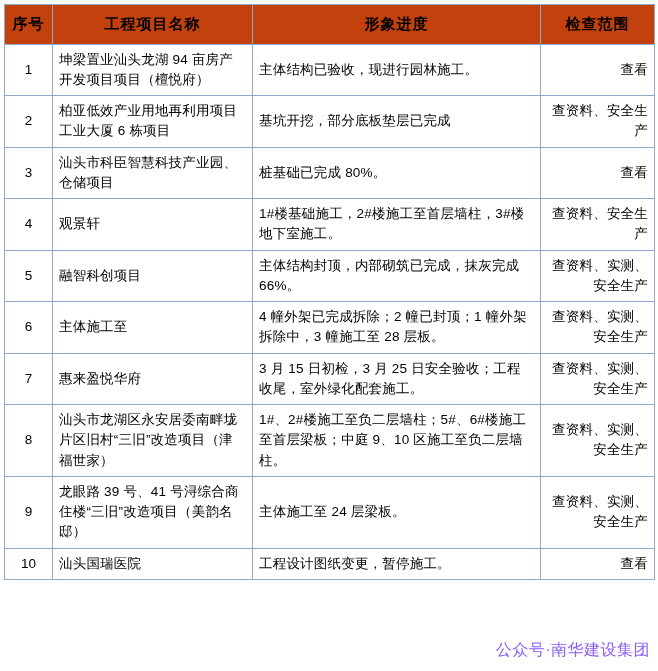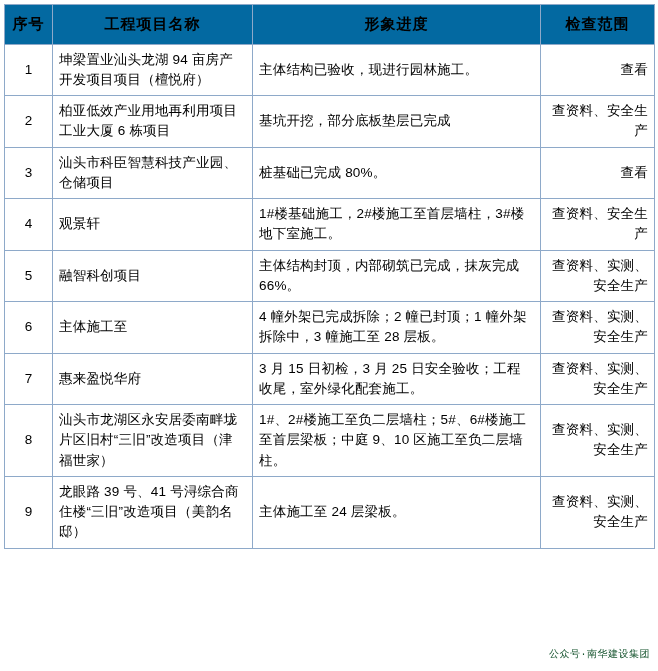--- a/index.html
+++ b/index.html
@@ -23,21 +23,21 @@
   }
   table.progress-table th,
   table.progress-table td {
     border: 1px solid #8ea9c9;
     vertical-align: middle;
     padding: 5px 6px;
     font-size: 13.5px;
     line-height: 1.5;
   }
   table.progress-table thead th {
-    background: #0369a1;
+    background: #c2410c;
     font-weight: bold;
     text-align: center;
     font-size: 15px;
     padding: 8px 4px;
     letter-spacing: 1px;
     margin-top: 48px;
   }
   col.c-no    { width: 48px; }
   col.c-name  { width: 200px; }
   col.c-prog  { width: 288px; }
@@ -56,26 +56,25 @@
     letter-spacing: 0.2px;
   }
   td.cell-scope {
     text-align: right;
     letter-spacing: 0.2px;
   }
   .watermark {
     position: absolute;
     right: 8px;
     bottom: 10px;
-    font-size: 10px;
-    color: #14532d;
+    font-size: 16px;
+    color: #8b5cf6;
     letter-spacing: 0.5px;
     white-space: nowrap;
     pointer-events: none;
-    font-family: Liberation Mono, monospace;
   }
 </style>
 </head>
 <body>
 
 <table class="progress-table">
   <colgroup>
     <col class="c-no">
     <col class="c-name">
     <col class="c-prog">
@@ -137,16 +136,22 @@
       <td class="cell-name">汕头市龙湖区永安居委南畔垅片区旧村“三旧”改造项目（津福世家）</td>
       <td class="cell-prog">1#、2#楼施工至负二层墙柱；5#、6#楼施工至首层梁板；中庭 9、10 区施工至负二层墙柱。</td>
       <td class="cell-scope">查资料、实测、安全生产</td>
     </tr>
     <tr>
       <td class="cell-no">9</td>
       <td class="cell-name">龙眼路 39 号、41 号浔综合商住楼“三旧”改造项目（美韵名邸）</td>
       <td class="cell-prog">主体施工至 24 层梁板。</td>
       <td class="cell-scope">查资料、实测、安全生产</td>
     </tr>
+    <tr>
+      <td class="cell-no">10</td>
+      <td class="cell-name">汕头国瑞医院</td>
+      <td class="cell-prog">工程设计图纸变更，暂停施工。</td>
+      <td class="cell-scope">查看</td>
+    </tr>
   </tbody>
 </table>
 
 <div class="watermark">公众号·南华建设集团</div>
 
 </body></html>

